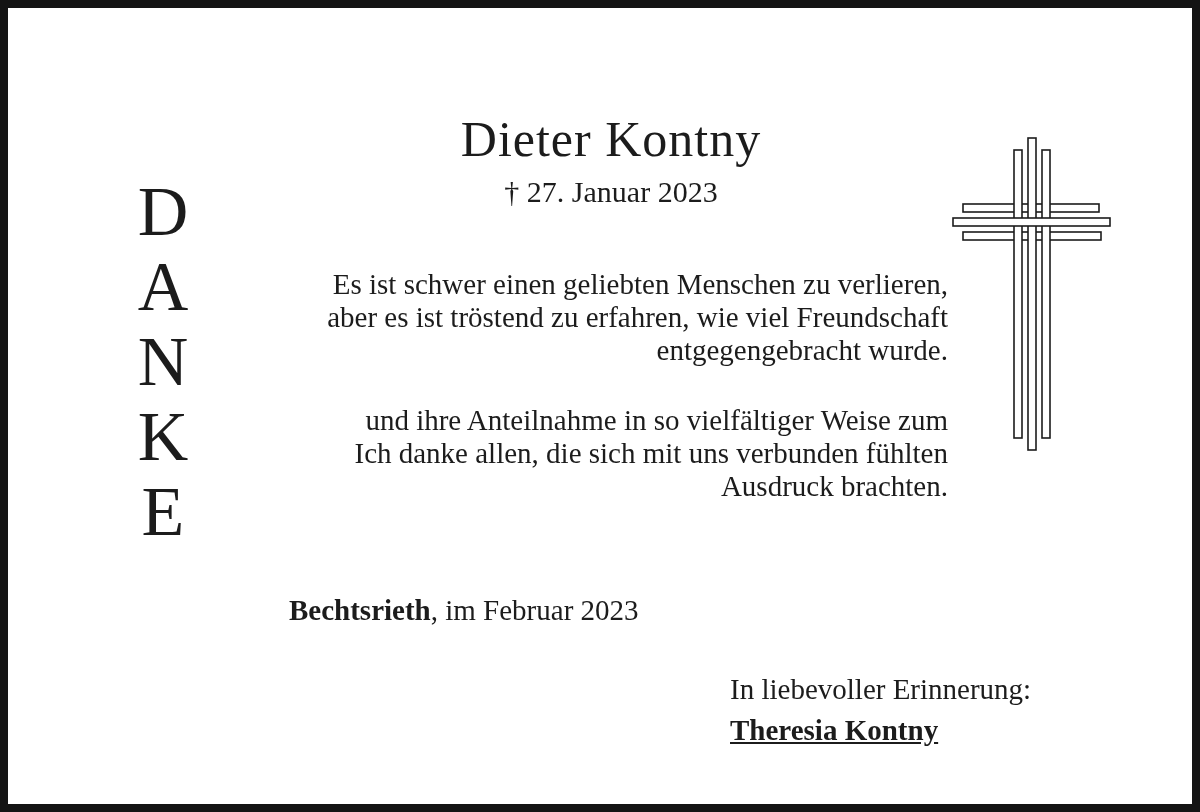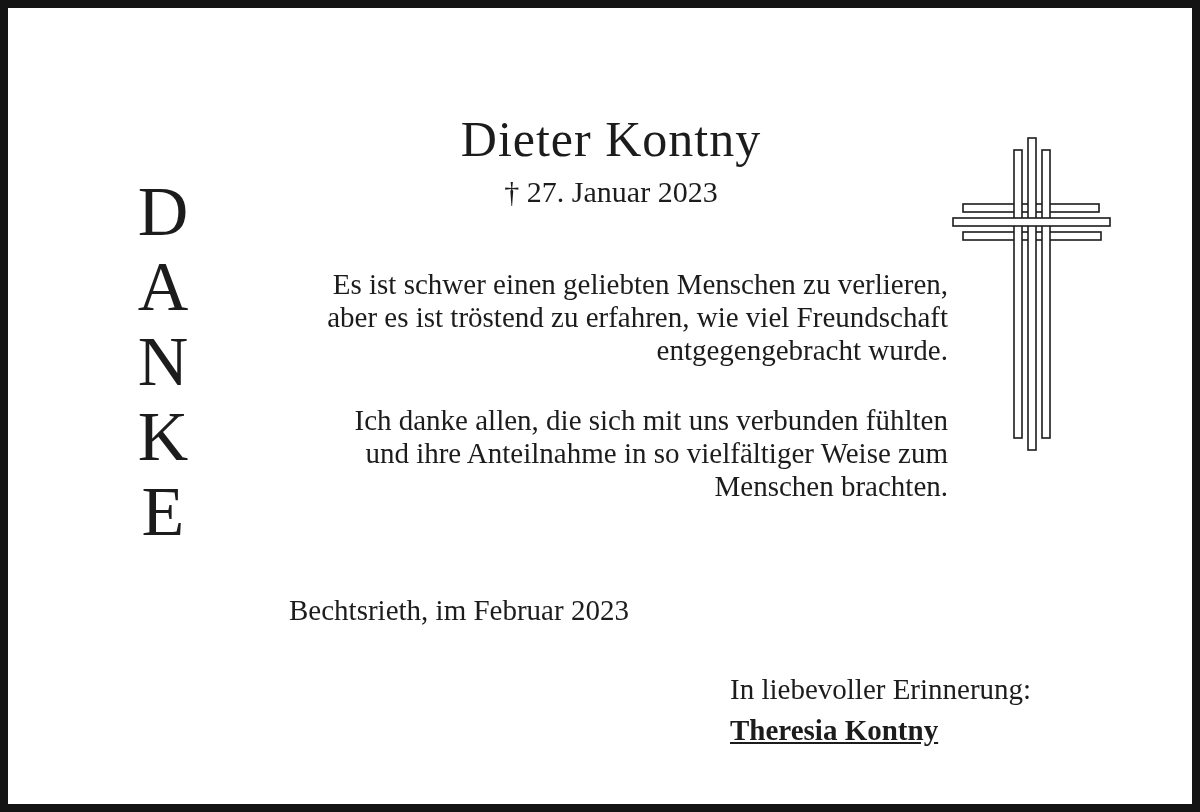--- a/index.html
+++ b/index.html
@@ -57,21 +57,21 @@
     text-align: right;
   }
   .para + .para { margin-top: 37px; }
   
   .place-date {
     position: absolute;
     left: 281px;
     top: 586px;
     font-size: 29px;
   }
-  .place-date .place { font-weight: normal; }
+  .place-date .place { font-weight: bold; }
   
   .closing {
     position: absolute;
     left: 722px;
     top: 661px;
     font-size: 29px;
     line-height: 41px;
   }
   .signature { font-weight: bold; text-decoration: underline; }
   
@@ -99,23 +99,23 @@
     <div class="death-date">† 27. Januar 2023</div>
   </div>
 
   <div class="body-text">
     <p class="para">
       <span style="display:block">Es ist schwer einen geliebten Menschen zu verlieren,</span>
       <span style="display:block">aber es ist tröstend zu erfahren, wie viel Freundschaft</span>
       <span style="display:block">entgegengebracht wurde.</span>
     </p>
     <p class="para">
+      <span style="display:block">und ihre Anteilnahme in so vielfältiger Weise zum</span>
       <span style="display:block">Ich danke allen, die sich mit uns verbunden fühlten</span>
-      <span style="display:block">und ihre Anteilnahme in so vielfältiger Weise zum</span>
-      <span style="display:block">Menschen brachten.</span>
+      <span style="display:block">Ausdruck brachten.</span>
     </p>
   </div>
 
   <div class="place-date">
     <span class="place">Bechtsrieth</span><span>, im Februar 2023</span>
   </div>
 
   <div class="closing">
     <div>In liebevoller Erinnerung:</div>
     <div class="signature">Theresia Kontny</div>

